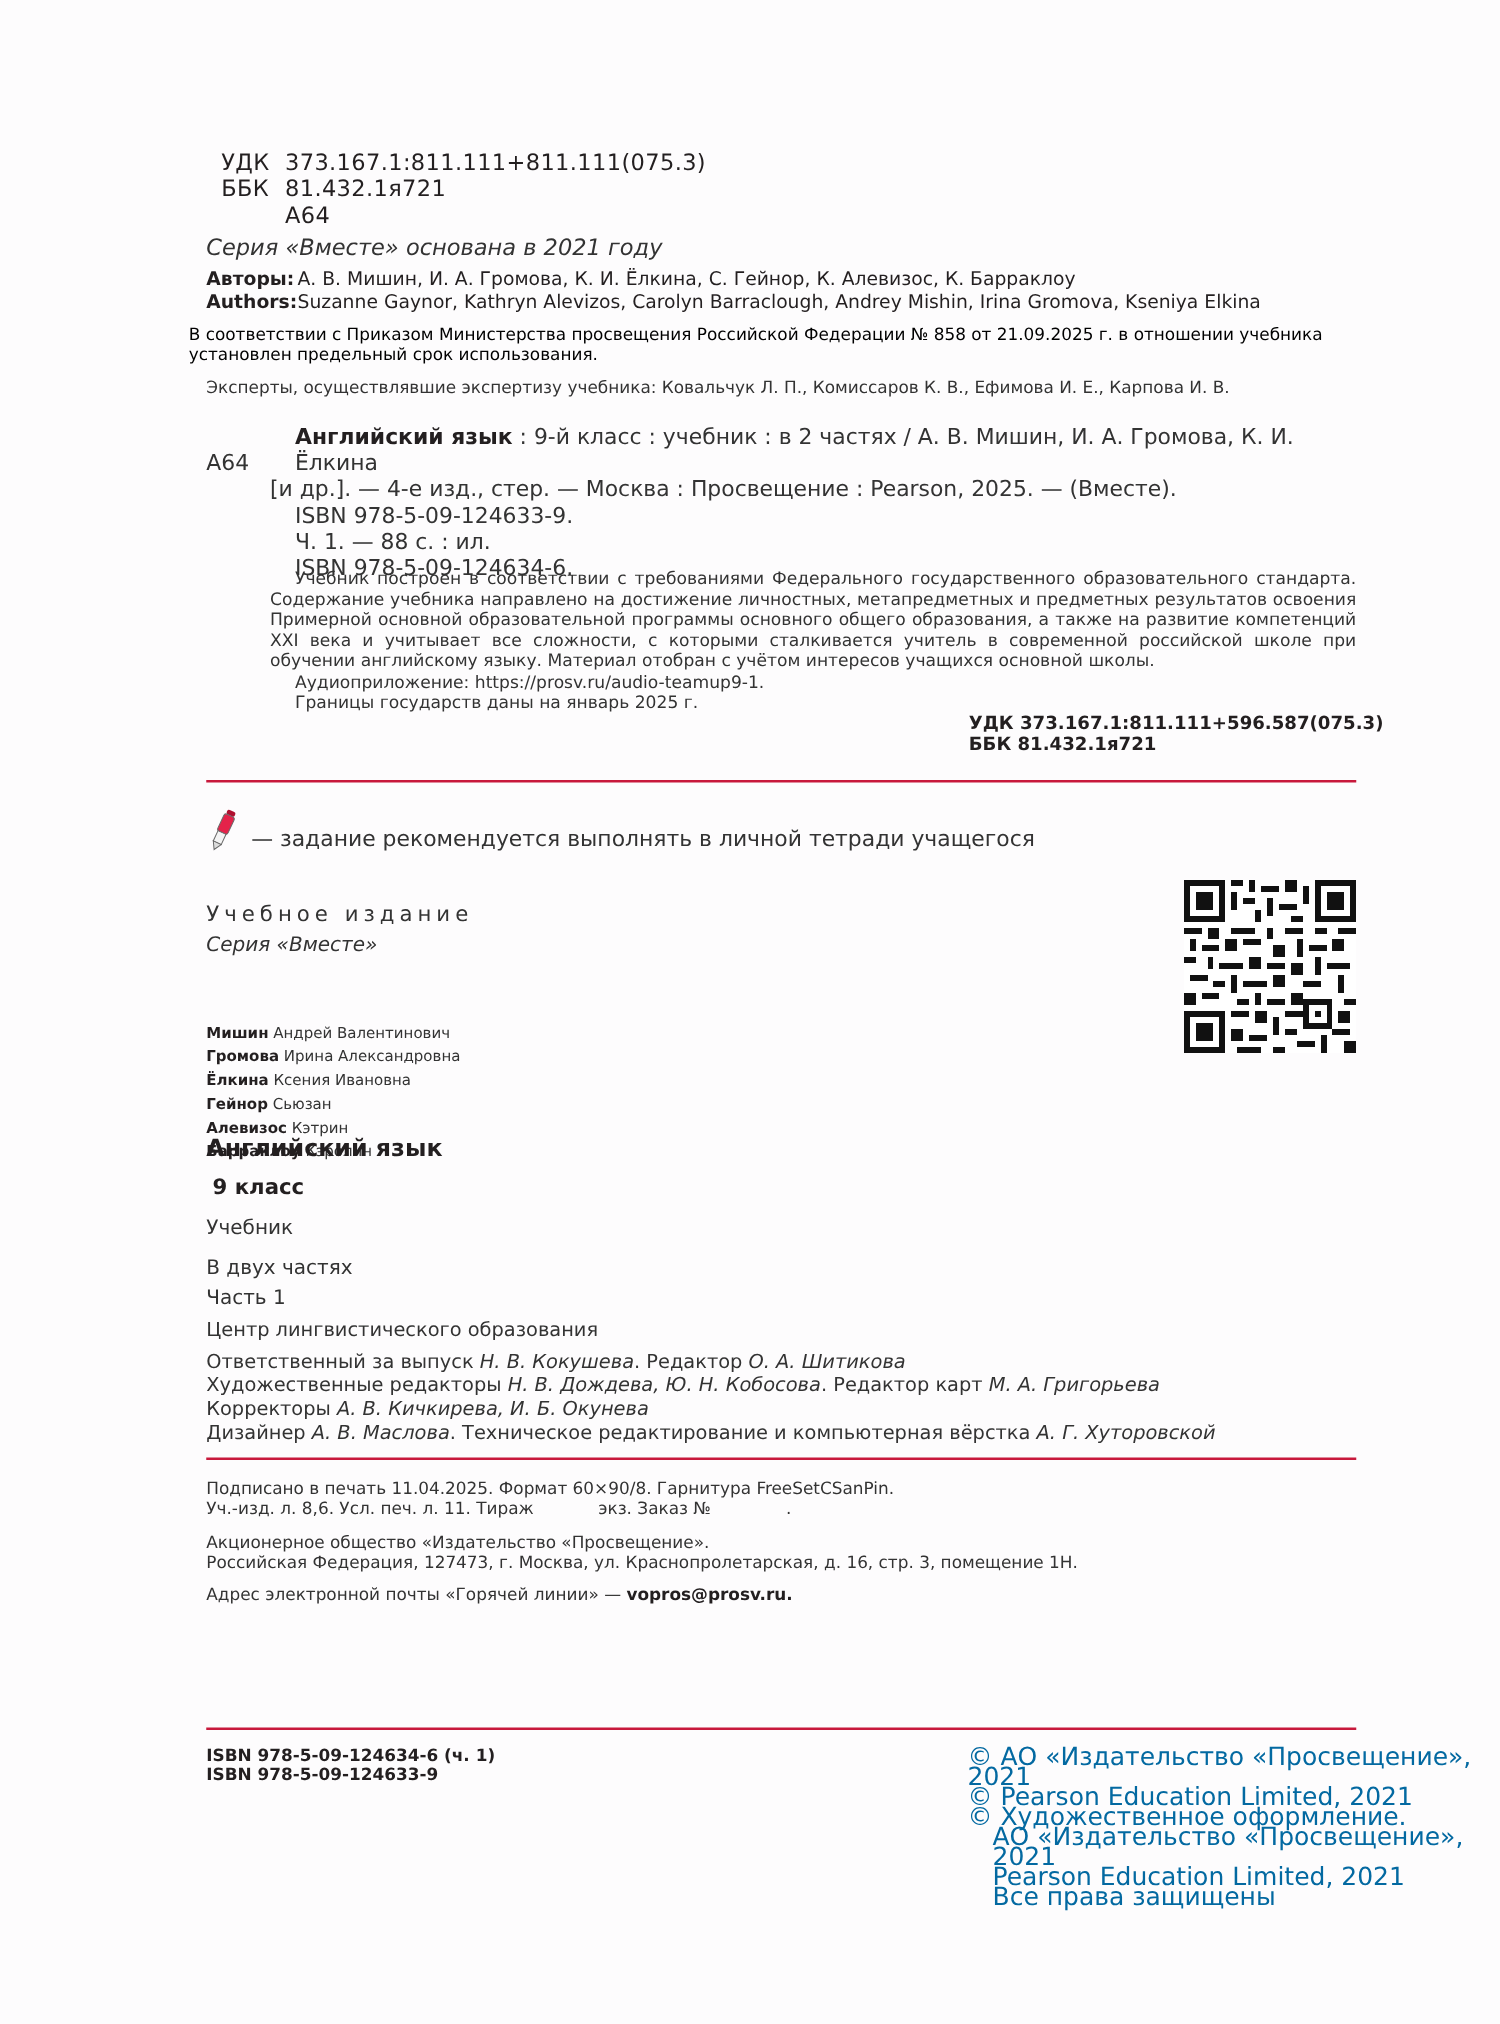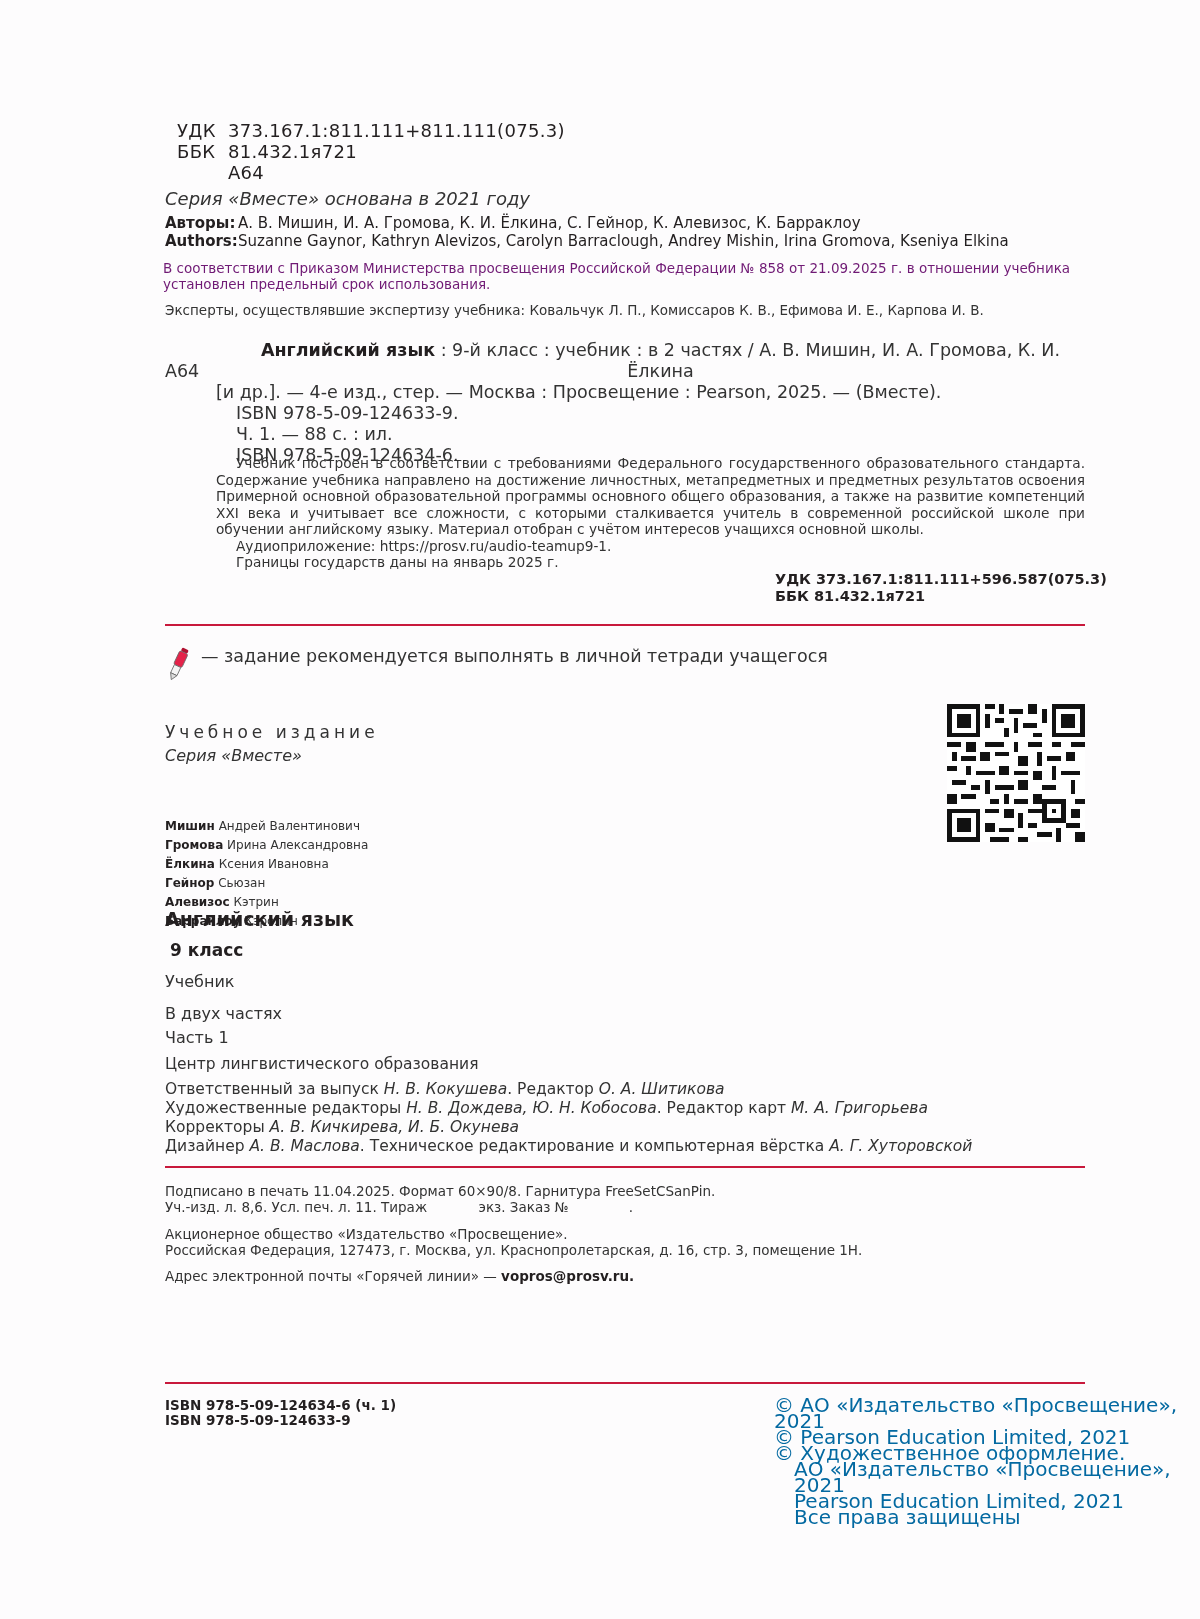--- a/index.html
+++ b/index.html
@@ -13,38 +13,38 @@
   
   .udk-block { left:177px; top:120px; font-size:18px; line-height:21px; letter-spacing:0.3px; }
   .udk-row { display:flex; }
   .udk-row .k { width:51px; }
   .series-line { left:165px; top:188px; font-size:18px; font-style:italic; color:#333; }
 
   .authors { left:165px; top:214px; font-size:15px; line-height:18px; }
   .authors .row { display:flex; }
   .authors .lbl { width:73px; font-weight:bold; }
 
-  .decree { left:163px; top:260px; width:920px; font-size:13.5px; line-height:16px; color:#701a75; }
+  .decree { left:151px; top:260px; width:920px; font-size:13.5px; line-height:16px; color:#000000; }
   .experts { left:165px; top:302px; width:920px; font-size:13.5px; color:#333; }
 
   
   .card { left:165px; top:340px; width:920px; font-size:17.5px; line-height:21px; color:#333; }
   .card .code { position:absolute; left:0; top:21px; }
-  .card .l1 { padding-left:71px;text-align:center; }
+  .card .l1 { padding-left:71px; }
   .card .l1 b { color:#231f20; }
   .card .l2 { padding-left:51px; }
   .card .ind { padding-left:71px; }
   .annot { left:165px; top:455px; width:920px; font-size:13.7px; line-height:16.5px; color:#333; text-align:justify; }
   .annot p { margin:0; }
   .annot .indent { text-indent:71px; }
   .annot .pad { padding-left:71px; }
   .card-udk { left:775px; top:571px; font-size:14.5px; line-height:17px; font-weight:bold; }
 
   
-  .pen-note { left:165px; top:646px; display:flex; align-items:flex-start; font-size:17.5px; color:#333; }
+  .pen-note { left:165px; top:646px; display:flex; align-items:flex-end; font-size:17.5px; color:#333; }
   .pen-note .pen { width:26px; height:36px; margin-right:10px; }
 
   
   .edition { left:165px; top:722px; font-size:17px; letter-spacing:4px; color:#333; }
   .ed-series { left:165px; top:746px; font-size:16px; font-style:italic; color:#333; }
   .people { left:165px; top:817px; font-size:12px; line-height:19px; color:#333; }
   .people b { color:#231f20; }
   .qr { left:947px; top:703px; width:138px; height:140px; }
 
   .title-main { left:165px; top:908px; font-size:19px; font-weight:bold; }

